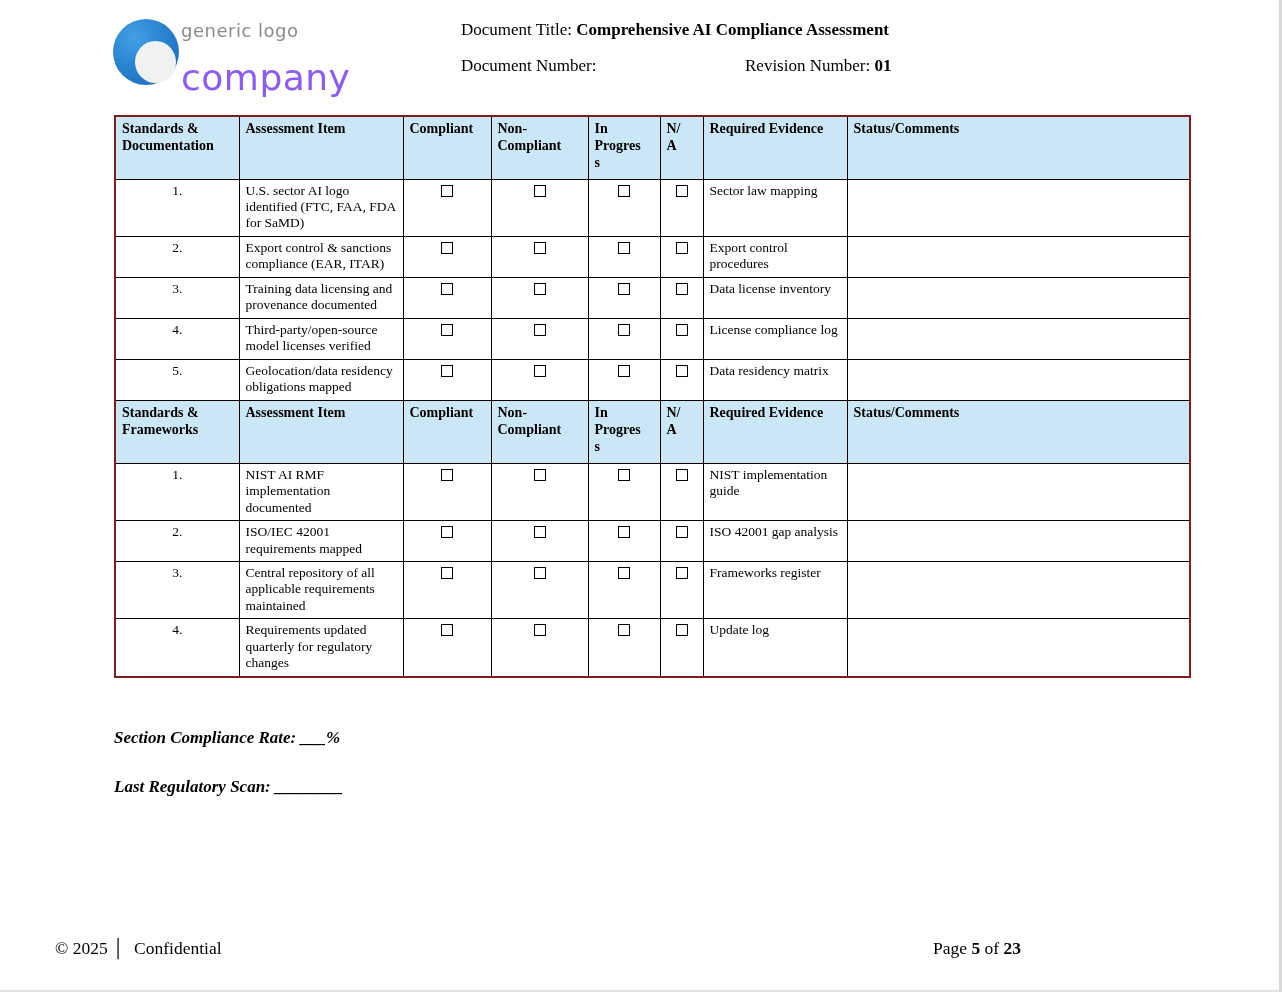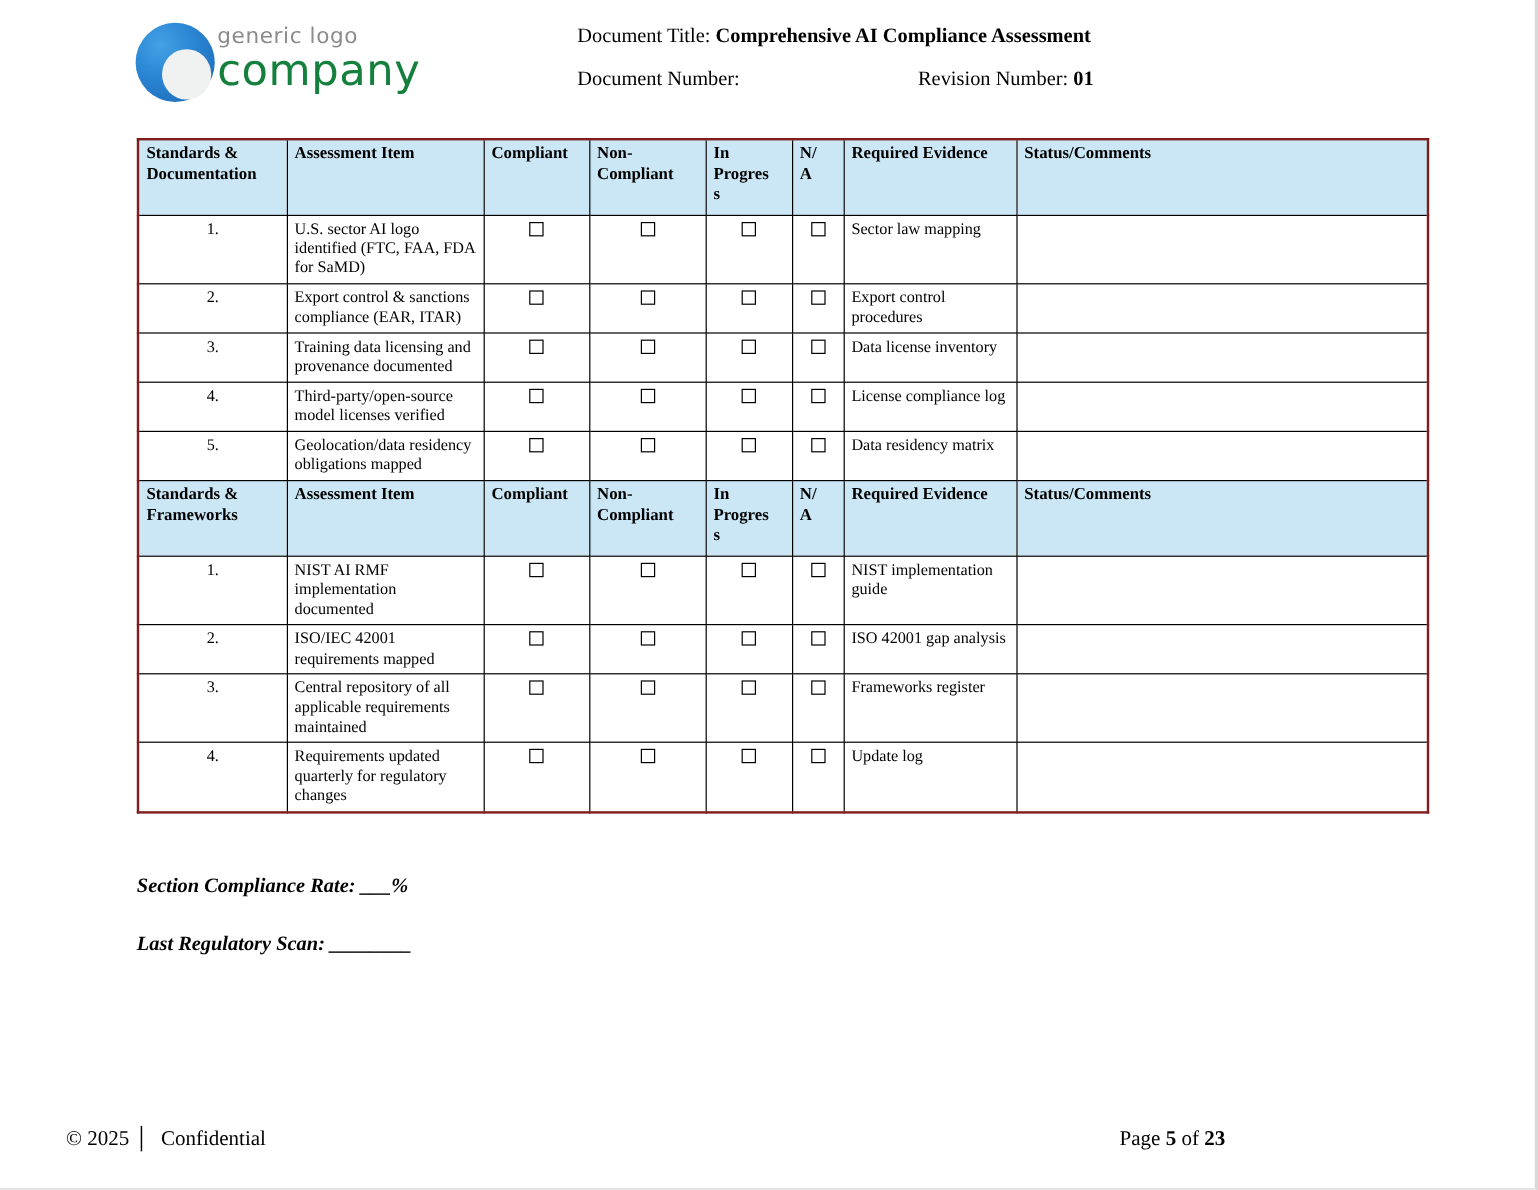--- a/index.html
+++ b/index.html
@@ -24,23 +24,23 @@
     position: absolute; left: 22px; top: 22px;
     width: 41px; height: 42px; border-radius: 50%;
     background: #f0f1f1;
   }
   .logo-text {
     position: absolute; left: 181px; top: 22px;
     font-family: "DejaVu Sans", sans-serif;
     color: #8b8b8b; line-height: 1;
   }
   .logo-text .l1 { font-size: 18px; letter-spacing: 0.5px; display: block; }
-  .logo-text .l2 { font-size: 36px; color: #15803d; letter-spacing: 0.5px; display: block; margin-top: 2px; }
-
-  .doc-meta { position: absolute; font-size: 17px; white-space: nowrap; margin-left: 20px; }
+  .logo-text .l2 { font-size: 36px; color: #8b5cf6; letter-spacing: 0.5px; display: block; margin-top: 20px; }
+
+  .doc-meta { position: absolute; font-size: 17px; white-space: nowrap; }
   .dm-title { left: 461px; top: 20px; }
   .dm-number { left: 461px; top: 56px; }
   .dm-revision { left: 745px; top: 56px; }
   .bold { font-weight: bold; }
 
   
   table.checklist {
     position: absolute; left: 114px; top: 115px;
     width: 1075px;
     border-collapse: collapse;

